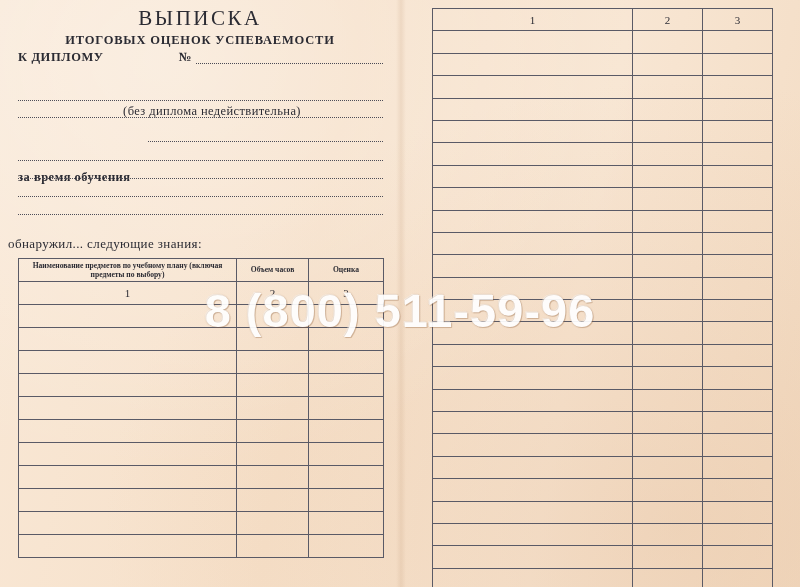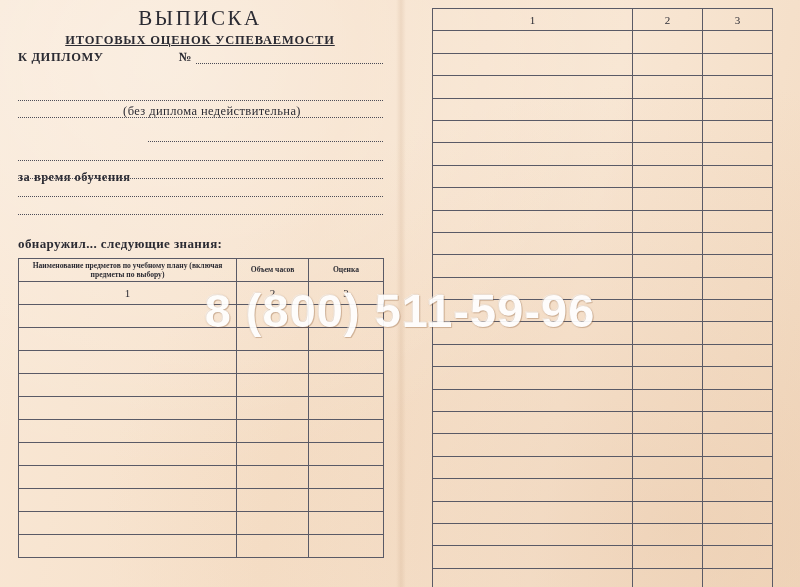--- a/index.html
+++ b/index.html
@@ -46,21 +46,20 @@
   }
   .subtitle {
     position: absolute;
     top: 33px;
     left: 0;
     width: 400px;
     text-align: center;
     font-size: 12.5px;
     letter-spacing: 0.8px;
     font-weight: 700;
-    text-decoration: underline;
   }
   .diploma-row {
     position: absolute;
     top: 50px;
     left: 18px;
     width: 365px;
     font-size: 12.5px;
     font-weight: 700;
     letter-spacing: 0.6px;
     display: flex;
@@ -96,23 +95,23 @@
   .study-label {
     position: absolute;
     left: 18px;
     font-size: 12.5px;
     font-weight: 700;
     letter-spacing: 0.5px;
     margin-top: 44px;
   }
   .found-label {
     position: absolute;
-    left: 18px;
+    left: 8px;
     font-size: 13px;
-    font-weight: 700;
+    font-weight: 400;
     letter-spacing: 0.4px;
   }
 
   
   table.grid {
     position: absolute;
     border-collapse: collapse;
     table-layout: fixed;
   }
   table.grid td {

